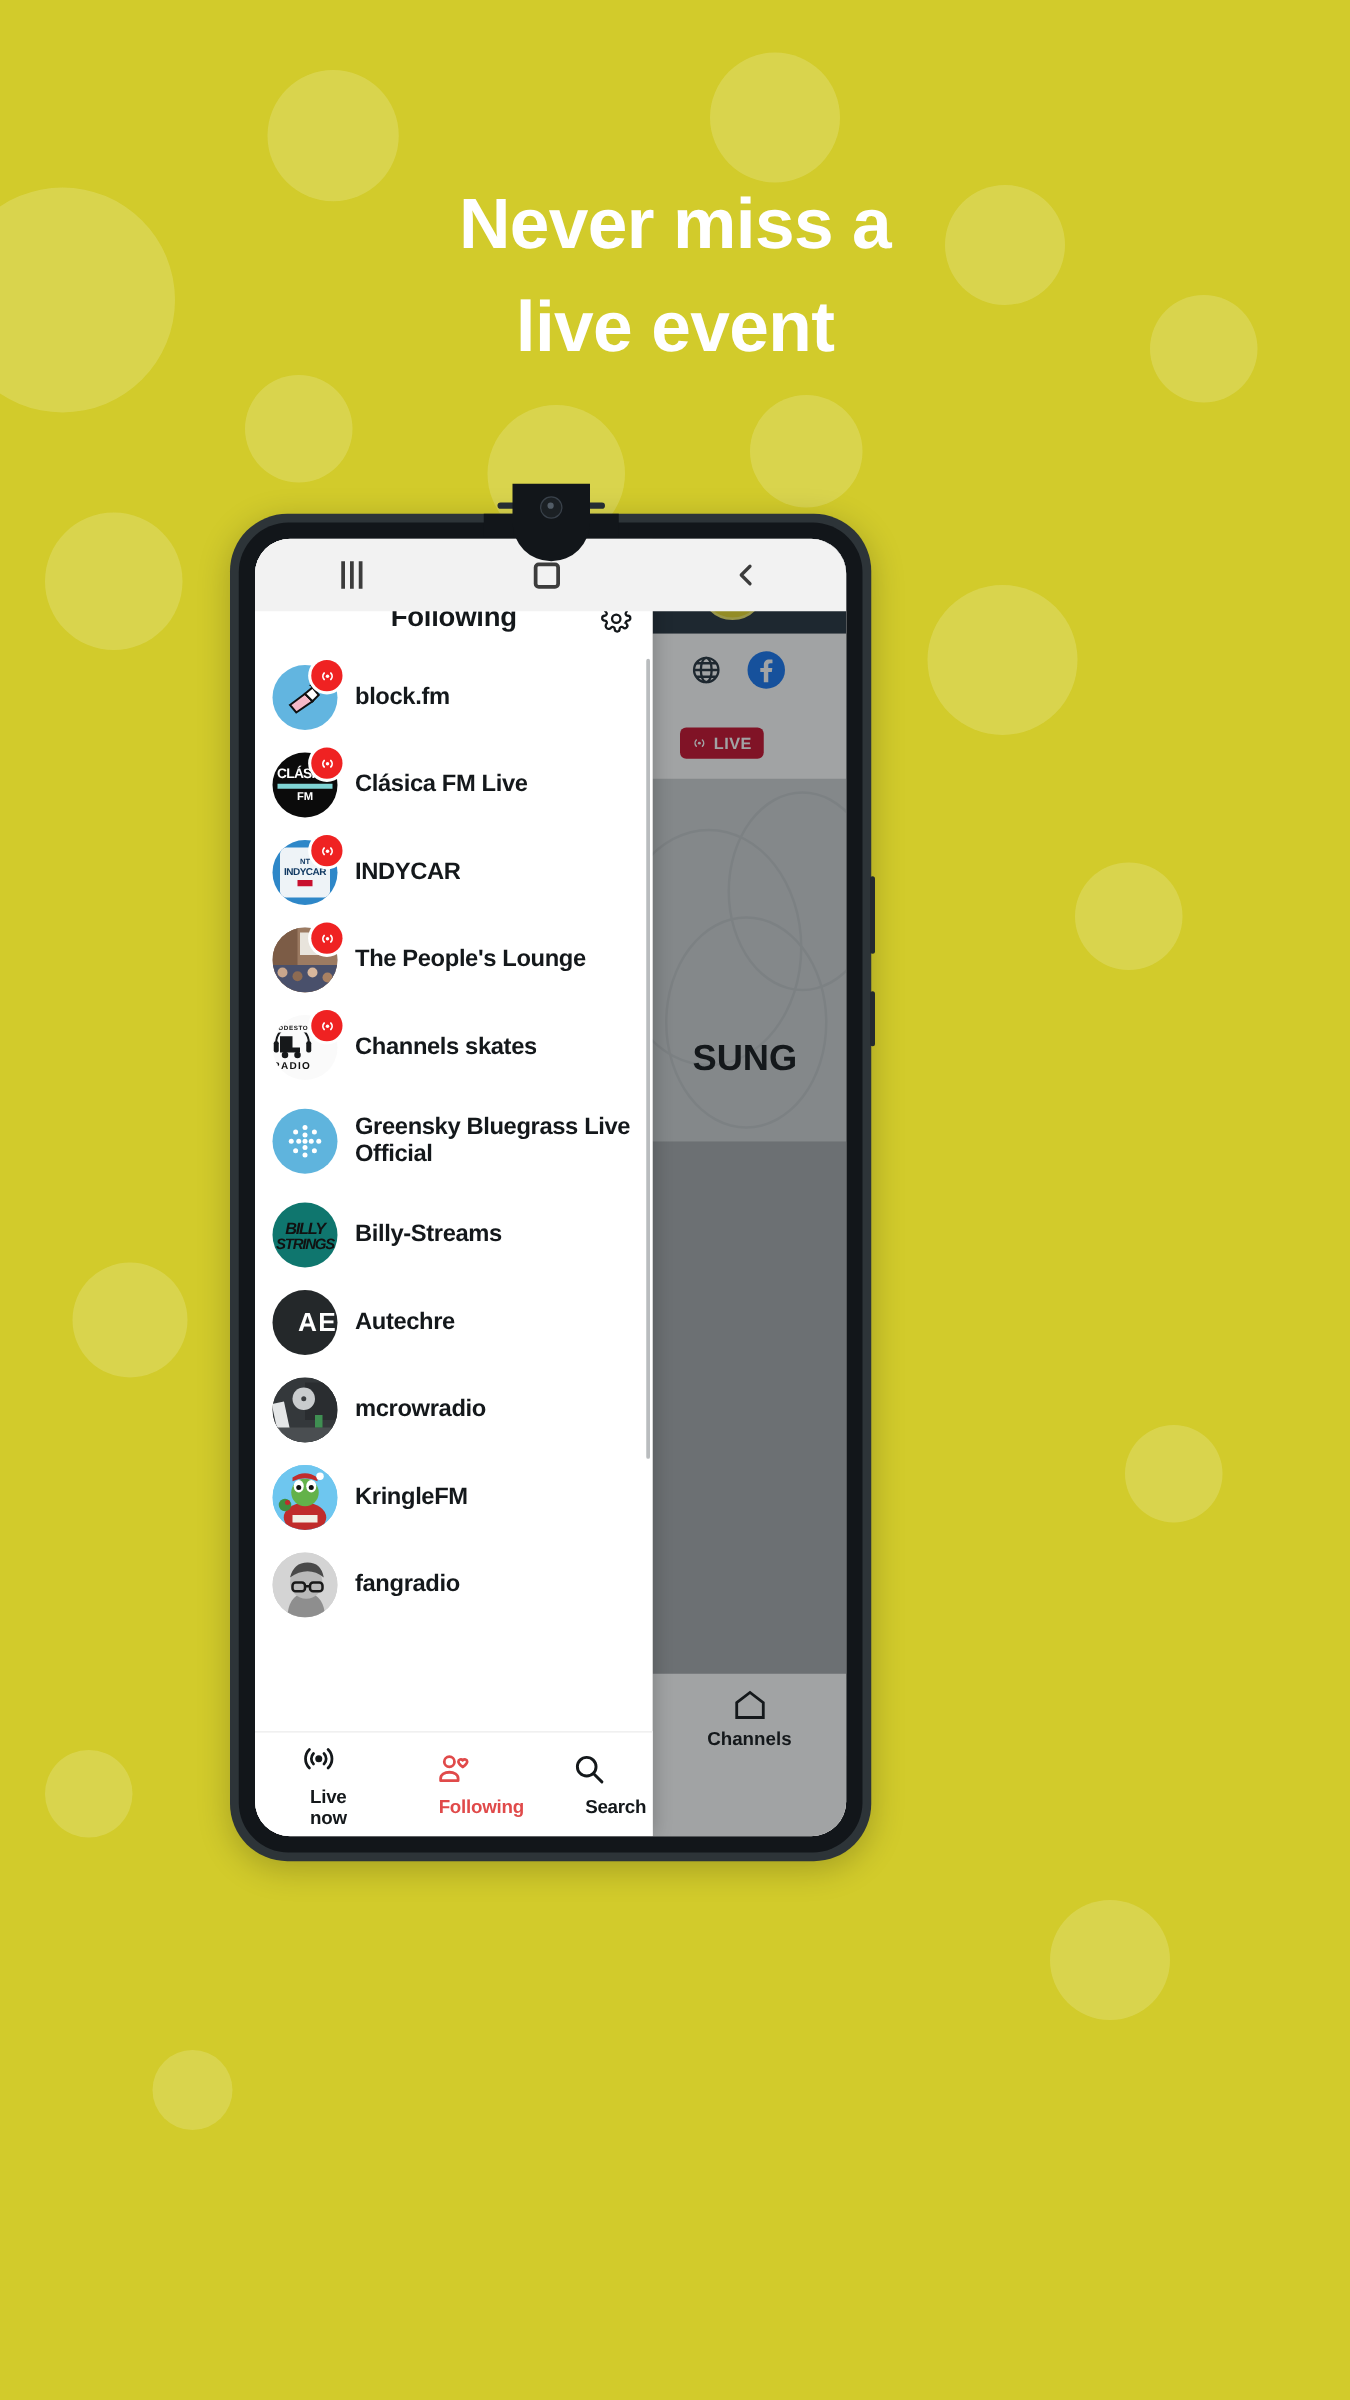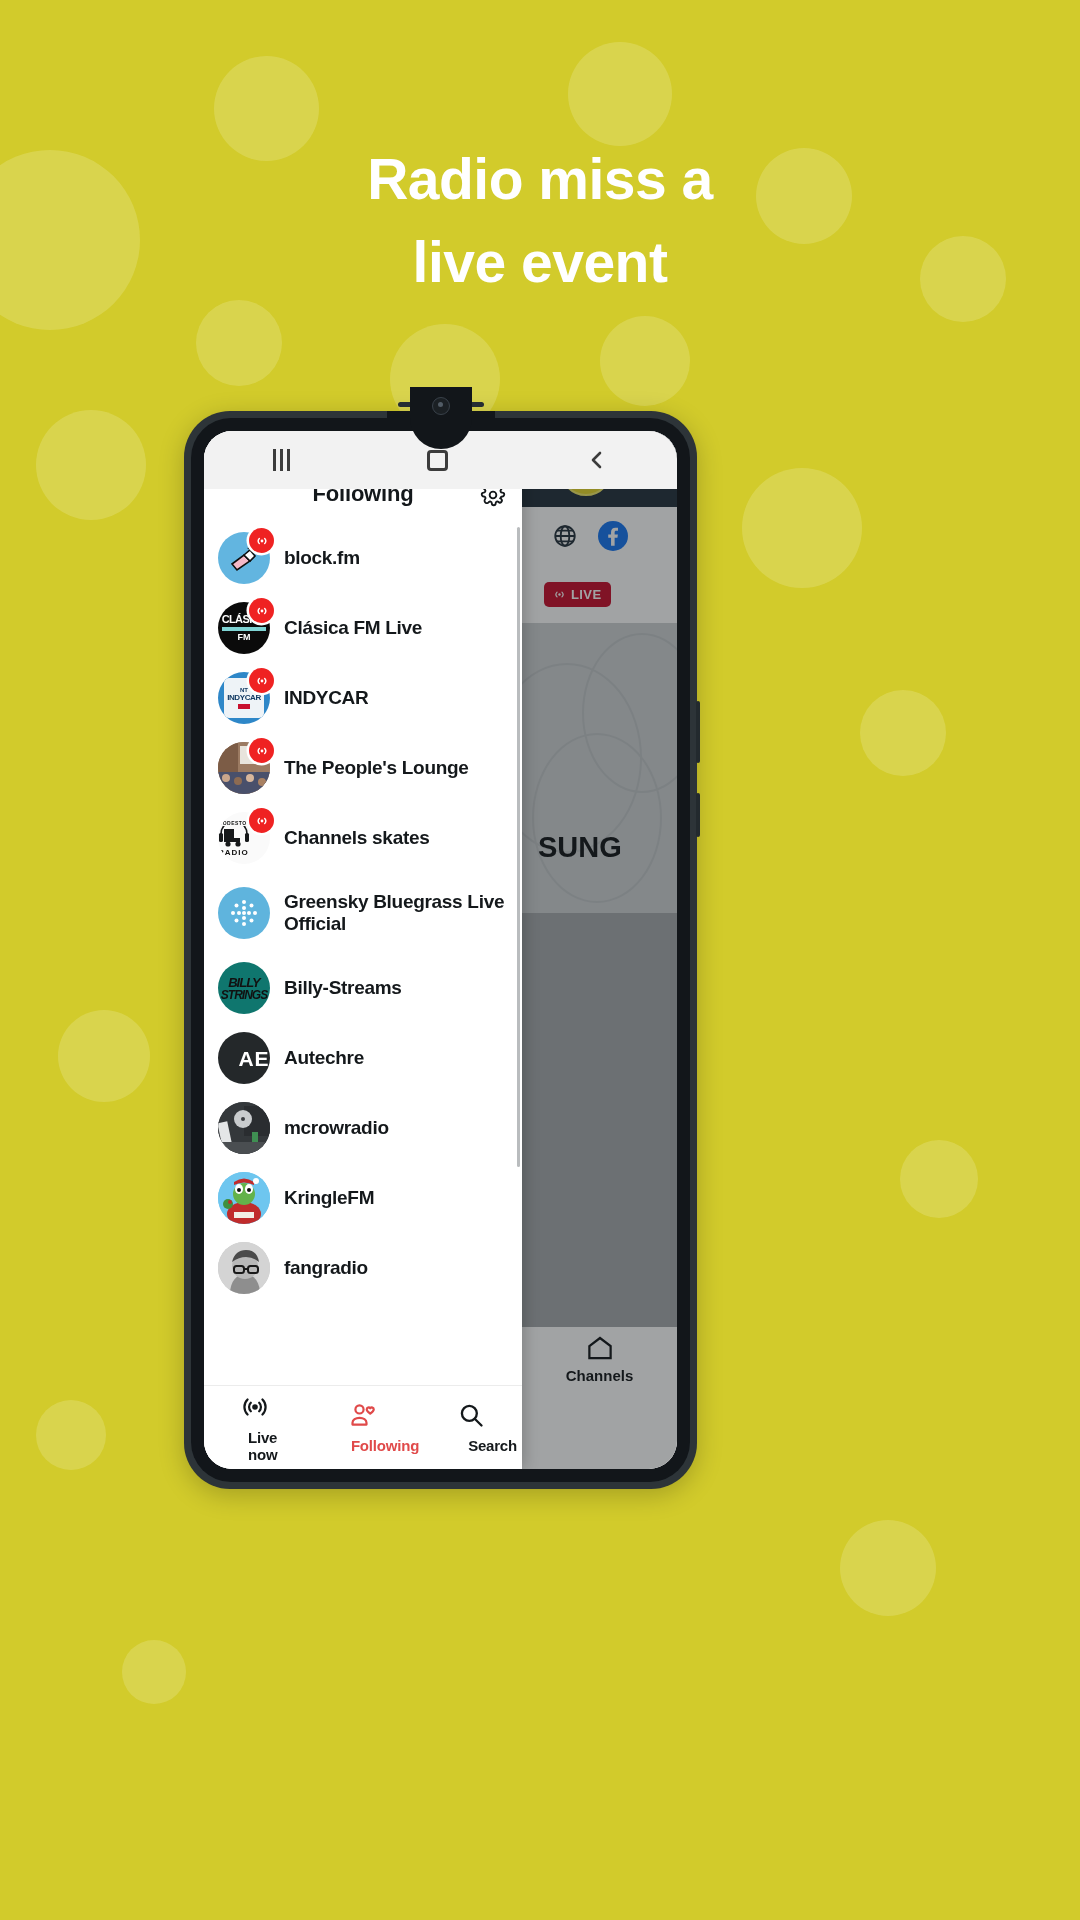--- a/index.html
+++ b/index.html
@@ -125,28 +125,28 @@
     position:absolute; left:0; top:192px; width:155px; height:290px;
     background:#cfd2d4;
     overflow:hidden;
   }
   #bg-hero .swirl {
     position:absolute; border:2px solid #c2c6c9; border-radius:50%;
   }
   #bg-sung {
     position:absolute; left:0; top:400px; width:155px;
     font-size:29px; font-weight:bold; color:#14181b;
-    padding-left:16px; white-space:nowrap;
+    padding-left:32px; white-space:nowrap;
   }
   #bg-lower {
     position:absolute; left:0; top:482px; width:155px; bottom:130px;
     background:#a7aaad;
   }
   #bg-tabbar {
-    position:absolute; left:0; bottom:80px; width:155px; height:62px;
+    position:absolute; left:0; bottom:64px; width:155px; height:62px;
     background:#ffffff;
     display:flex; flex-direction:column; align-items:center; justify-content:center; gap:4px;
   }
   #bg-tab-label { font-size:15px; font-weight:bold; color:#14181b; white-space:nowrap; }
 
   
   #bg-dim {
     position:absolute; left:318px; top:0; width:155px; height:100%;
     background:rgba(20,24,28,.40); z-index:2; pointer-events:none;
   }
@@ -262,21 +262,21 @@
   <div class="blob" style="left:920px;  top:236px;  width:86px;  height:86px;"></div>
   <div class="blob" style="left:860px;  top:690px;  width:86px;  height:86px;"></div>
   <div class="blob" style="left:58px;   top:1010px; width:92px;  height:92px;"></div>
   <div class="blob" style="left:900px;  top:1140px; width:78px;  height:78px;"></div>
   <div class="blob" style="left:36px;   top:1400px; width:70px;  height:70px;"></div>
   <div class="blob" style="left:840px;  top:1520px; width:96px;  height:96px;"></div>
   <div class="blob" style="left:122px;  top:1640px; width:64px;  height:64px;"></div>
 </div>
 
 <div id="headline">
-  <span class="ln">Radio miss a</span>
+  <span class="ln">Never miss a</span>
   <span class="ln">live event</span>
 </div>
 
 <div id="phone-mockup">
   <div id="phone-frame"></div>
   <div id="phone-bezel"></div>
   <div class="side-btn" style="top:290px; height:62px;"></div>
   <div class="side-btn" style="top:382px; height:44px;"></div>
 
   <div id="phone-screen">

